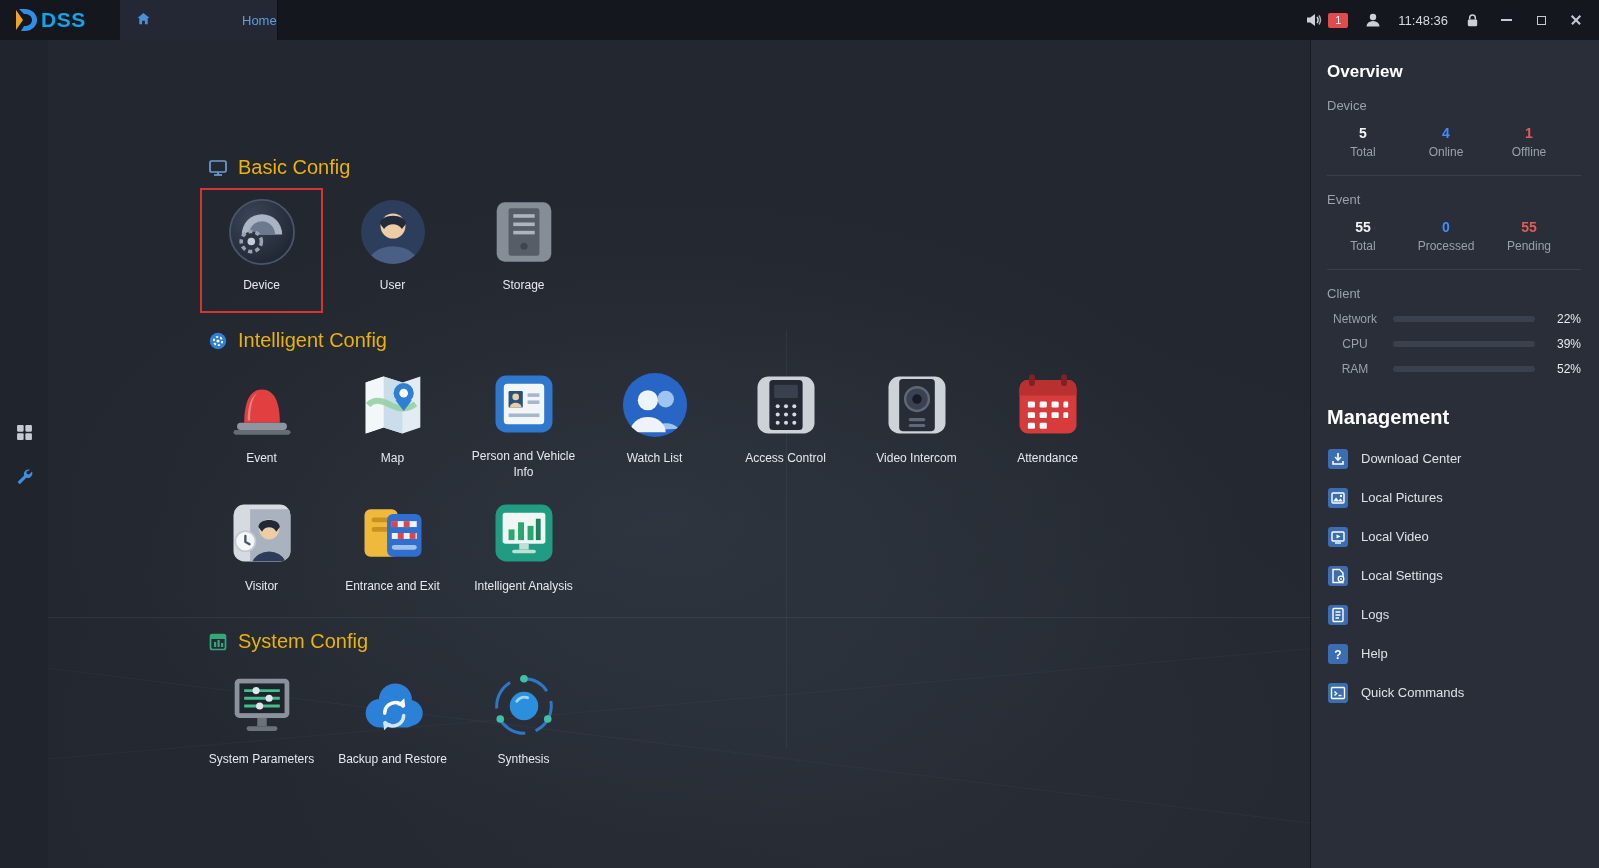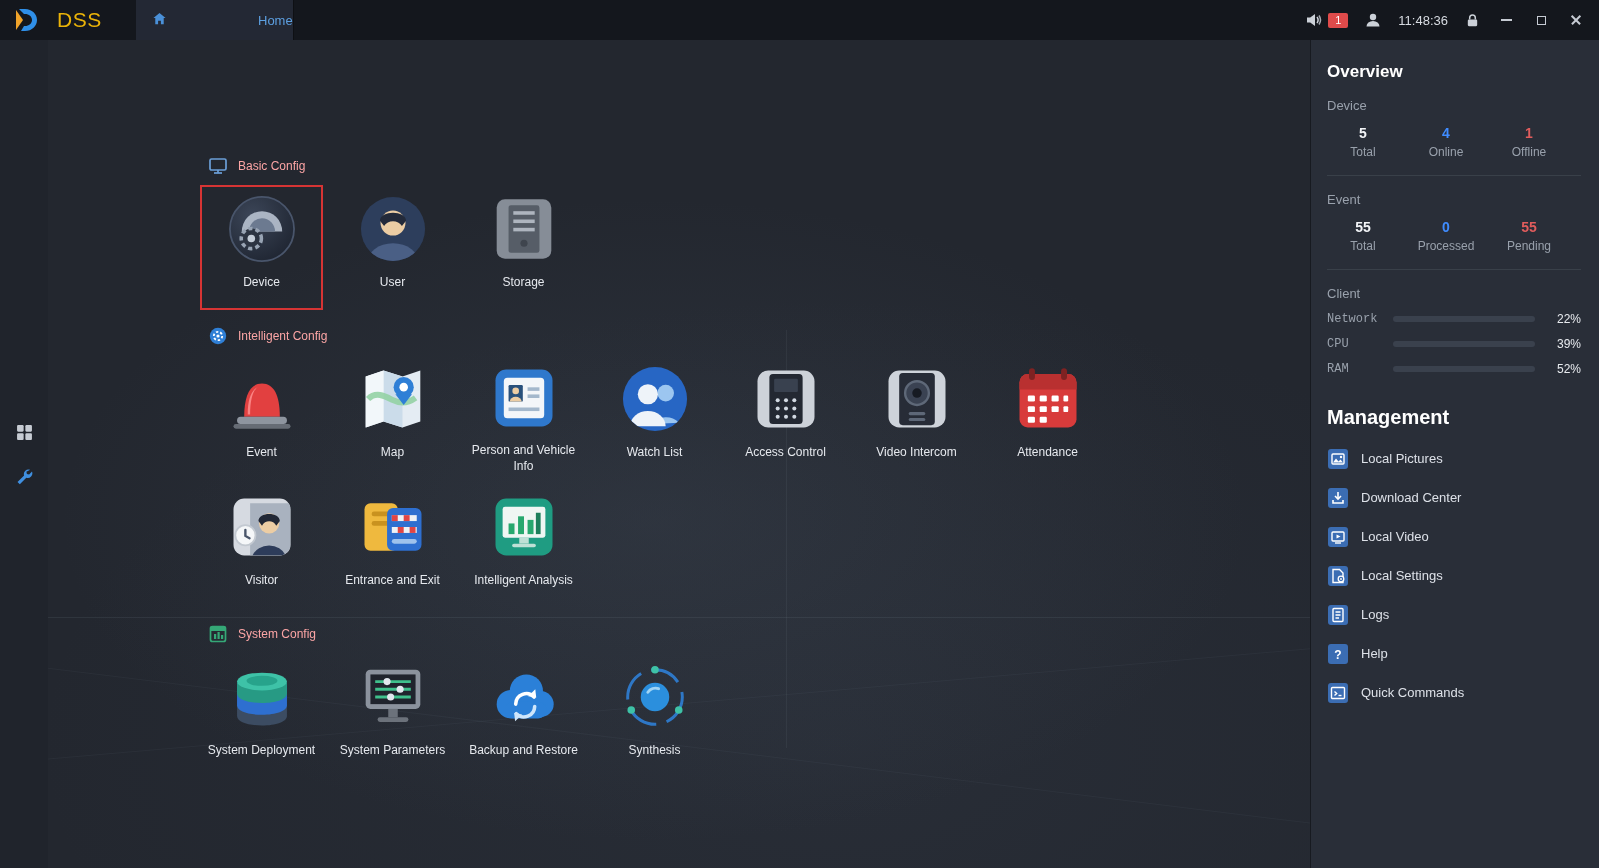--- a/index.html
+++ b/index.html
@@ -5,21 +5,21 @@
   * { margin:0; padding:0; box-sizing:border-box; }
   html,body { width:1599px; height:868px; overflow:hidden; background:#14161c;
               font-family:"Liberation Sans", sans-serif; }
   .app { position:relative; width:1599px; height:868px; background:#23272f; }
 
   
   .topbar { position:absolute; top:0; left:0; right:0; height:40px; background:#14171d;
             display:flex; align-items:center; z-index:10; }
   .logo { display:flex; align-items:center; gap:3px; padding:0 16px 0 12px; }
   .logo-glyph { display:flex; }
-  .logo-text { color:#eab308; font-size:21px; font-weight:normal; letter-spacing:.5px;margin-left:16px; }
+  .logo-text { color:#0ea5e9; font-size:21px; font-weight:bold; letter-spacing:.5px; }
   .tab { height:40px; width:158px; background:#232834; display:flex; align-items:center;
          gap:9px; padding-left:16px; margin-left:18px; cursor:pointer;
          border-right:1px solid #0e1014;justify-content:space-between; }
   .tab-label { color:#5c9fe0; font-size:13px; }
   .tb-right { margin-left:auto; display:flex; align-items:center; gap:17px; padding-right:14px; }
   .alarm-group { display:flex; align-items:center; gap:5px; cursor:pointer; }
   .badge { background:#e04b4b; color:#fff; font-size:11px; line-height:15px; min-width:20px;
            text-align:center; border-radius:2px; padding:0 4px; }
   .clock { color:#d7dbe1; font-size:13px; }
   .tb-icon { display:flex; cursor:pointer; }
@@ -46,21 +46,21 @@
   .gl-d1 { position:absolute; width:1500px; height:1px; background:rgba(160,175,190,.06);
            top:705px; left:-120px; transform:rotate(7deg); }
   .gl-d2 { position:absolute; width:1500px; height:1px; background:rgba(160,175,190,.06);
            top:660px; left:-80px; transform:rotate(-5deg); }
   .main-inner { position:relative; padding:116px 0 0 148px; }
 
   .cfg-section { margin-bottom:24px; }
   .section-head { display:flex; align-items:center; gap:10px; padding-left:12px; margin-bottom:14px; }
   .section-head-icon { display:flex; width:20px; height:20px; }
   .section-head-icon svg { width:20px; height:20px; }
-  .section-title { color:#fca5a5; font-size:12px; }
+  .section-title { color:#eab308; font-size:20px; }
 
   .tile-grid { display:flex; flex-wrap:wrap; width:920px; row-gap:16px; }
   .tile { position:relative; width:131px; height:112px; display:flex; flex-direction:column;
           align-items:center; cursor:pointer; }
   .tile-icon { width:78px; height:78px; display:flex; align-items:center; justify-content:center; }
   .tile-icon svg { width:76px; height:76px; }
   .tile-label { margin-top:6px; color:#e6e9ee; font-size:12px; text-align:center;
                 line-height:1.35; padding:0 4px; }
   .tile.highlighted::after { content:""; position:absolute; left:4px; right:4px; top:-5px; bottom:-8px;
                              border:2px solid #d63434; }
@@ -70,21 +70,21 @@
                  border-left:1px solid #171a20; padding:22px 18px 0 16px; }
   .panel-title { color:#ffffff; font-size:17px; font-weight:bold; }
   .ov-group-label { color:#99a1ac; font-size:13px; margin-top:16px; }
   .ov-stats { display:flex; justify-content:space-between; width:218px; margin:12px 0 0 10px; }
   .ov-stat { min-width:52px; text-align:center; }
   .ov-value { font-size:14px; font-weight:bold; color:#f2f4f7; }
   .ov-value.blue { color:#3f8cff; } .ov-value.red { color:#e05c5c; }
   .ov-caption { font-size:12px; color:#99a1ac; margin-top:4px; }
   .ov-divider { height:1px; background:#394049; margin-top:16px; }
   .metric-row { display:flex; align-items:center; margin-top:11px; }
-  .metric-name { width:56px; text-align:left; color:#99a1ac; font-size:12px;font-family:Liberation Mono, monospace; }
+  .metric-name { width:56px; text-align:center; color:#99a1ac; font-size:12px; }
   .metric-track { flex:1; height:6px; background:#3a414d; border-radius:3px; margin:0 10px; }
   .metric-fill { height:100%; border-radius:3px; }
   .metric-pct { width:36px; text-align:right; color:#e8ebef; font-size:12px; }
   .mgmt-title { color:#ffffff; font-size:20px; font-weight:bold; margin-top:30px; }
   .mgmt-list { margin-top:10px; }
   .mgmt-item { display:flex; align-items:center; gap:12px; height:39px; cursor:pointer; }
   .mgmt-icon { width:22px; height:22px; display:flex; }
   .mgmt-icon svg { width:22px; height:22px; }
   .mgmt-label { color:#dde1e8; font-size:13px; }
 </style>
@@ -442,32 +442,20 @@
                   <rect x="13" y="11" width="2.2" height="4"></rect>
                 </g>
               </svg>
             </span>
             <span class="section-title">System Config</span>
           </div>
           <div class="tile-grid">
             <div class="tile">
               <div class="tile-icon">
                 <svg viewBox="0 0 64 64">
-                  <path d="M11 20v28c0 5 9.4 8 21 8s21-3 21-8V20" fill="#3c4c62"></path>
-                  <path d="M11 20v19c0 5 9.4 8 21 8s21-3 21-8V20" fill="#2e6fd0"></path>
-                  <path d="M11 20v9c0 5 9.4 8 21 8s21-3 21-8v-9" fill="#279a84"></path>
-                  <ellipse cx="32" cy="19" rx="21" ry="7.5" fill="#3ec2a7"></ellipse>
-                  <ellipse cx="32" cy="18.4" rx="13" ry="4.2" fill="#27a38b"></ellipse>
-                </svg>
-              </div>
-              <div class="tile-label">System Deployment</div>
-            </div>
-            <div class="tile">
-              <div class="tile-icon">
-                <svg viewBox="0 0 64 64">
                   <rect x="9" y="9" width="46" height="33" rx="4" fill="#8b929d"></rect>
                   <rect x="13" y="13" width="38" height="25" fill="#20242d"></rect>
                   <g stroke="#3fc08c" stroke-width="2.4">
                     <path d="M17 19h30"></path>
                     <path d="M17 25.5h30"></path>
                     <path d="M17 32h30"></path>
                   </g>
                   <g fill="#e2e7ee">
                     <circle cx="27" cy="19" r="3"></circle>
                     <circle cx="38" cy="25.5" r="3"></circle>
@@ -575,37 +563,37 @@
             <span class="metric-pct">52%</span>
           </div>
         </div>
     </div>
     <div class="mgmt-title">Management</div>
     <div class="mgmt-list">
         <div class="mgmt-item">
           <span class="mgmt-icon">
             <svg viewBox="0 0 22 22">
               <rect x="1" y="1" width="20" height="20" rx="3" fill="#3b6db3"></rect>
-              <rect x="5" y="6" width="12" height="10" rx="1" fill="none" stroke="#fff" stroke-width="1.4"></rect>
-              <path d="M6 14.5l3-4 2.5 3 2-2 2.5 3z" fill="#fff"></path>
-              <circle cx="14" cy="9" r="1.2" fill="#fff"></circle>
-            </svg>
-          </span>
-          <span class="mgmt-label">Local Pictures</span>
+              <path d="M11 5v6" stroke="#fff" stroke-width="1.6"></path>
+              <path d="M8 9l3 3 3-3" fill="none" stroke="#fff" stroke-width="1.6"></path>
+              <path d="M6 13v3h10v-3" fill="none" stroke="#fff" stroke-width="1.6"></path>
+            </svg>
+          </span>
+          <span class="mgmt-label">Download Center</span>
         </div>
         <div class="mgmt-item">
           <span class="mgmt-icon">
             <svg viewBox="0 0 22 22">
               <rect x="1" y="1" width="20" height="20" rx="3" fill="#3b6db3"></rect>
-              <path d="M11 5v6" stroke="#fff" stroke-width="1.6"></path>
-              <path d="M8 9l3 3 3-3" fill="none" stroke="#fff" stroke-width="1.6"></path>
-              <path d="M6 13v3h10v-3" fill="none" stroke="#fff" stroke-width="1.6"></path>
-            </svg>
-          </span>
-          <span class="mgmt-label">Download Center</span>
+              <rect x="5" y="6" width="12" height="10" rx="1" fill="none" stroke="#fff" stroke-width="1.4"></rect>
+              <path d="M6 14.5l3-4 2.5 3 2-2 2.5 3z" fill="#fff"></path>
+              <circle cx="14" cy="9" r="1.2" fill="#fff"></circle>
+            </svg>
+          </span>
+          <span class="mgmt-label">Local Pictures</span>
         </div>
         <div class="mgmt-item">
           <span class="mgmt-icon">
             <svg viewBox="0 0 22 22">
               <rect x="1" y="1" width="20" height="20" rx="3" fill="#3b6db3"></rect>
               <rect x="5" y="6" width="12" height="9" rx="1" fill="none" stroke="#fff" stroke-width="1.4"></rect>
               <path d="M9.5 8.5l4 2-4 2z" fill="#fff"></path>
               <path d="M8 17h6" stroke="#fff" stroke-width="1.4"></path>
             </svg>
           </span>

